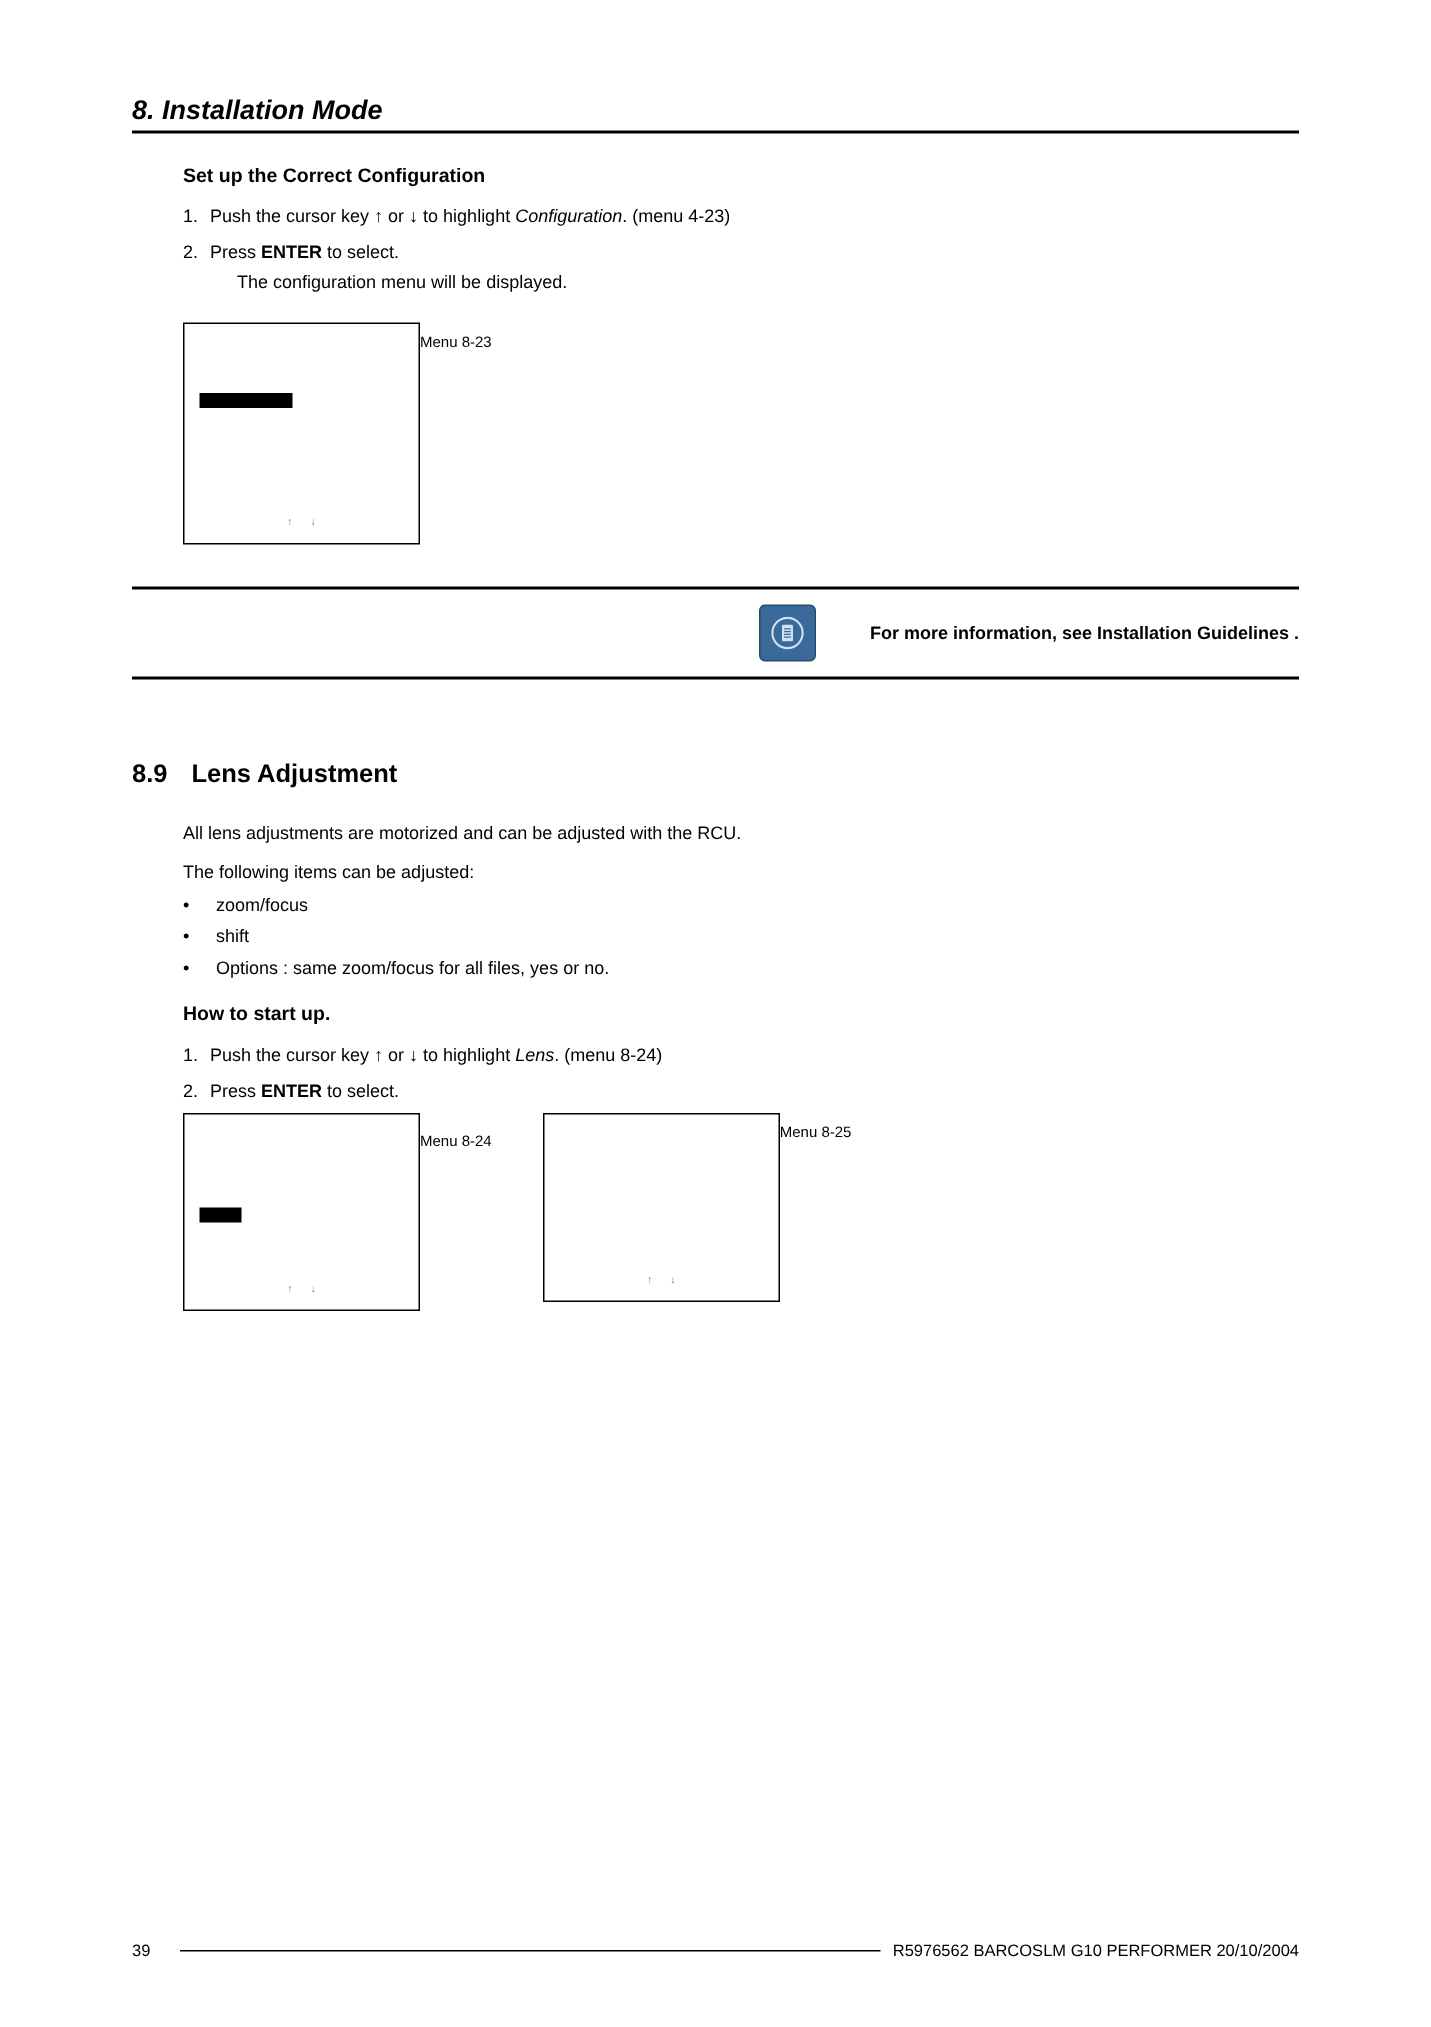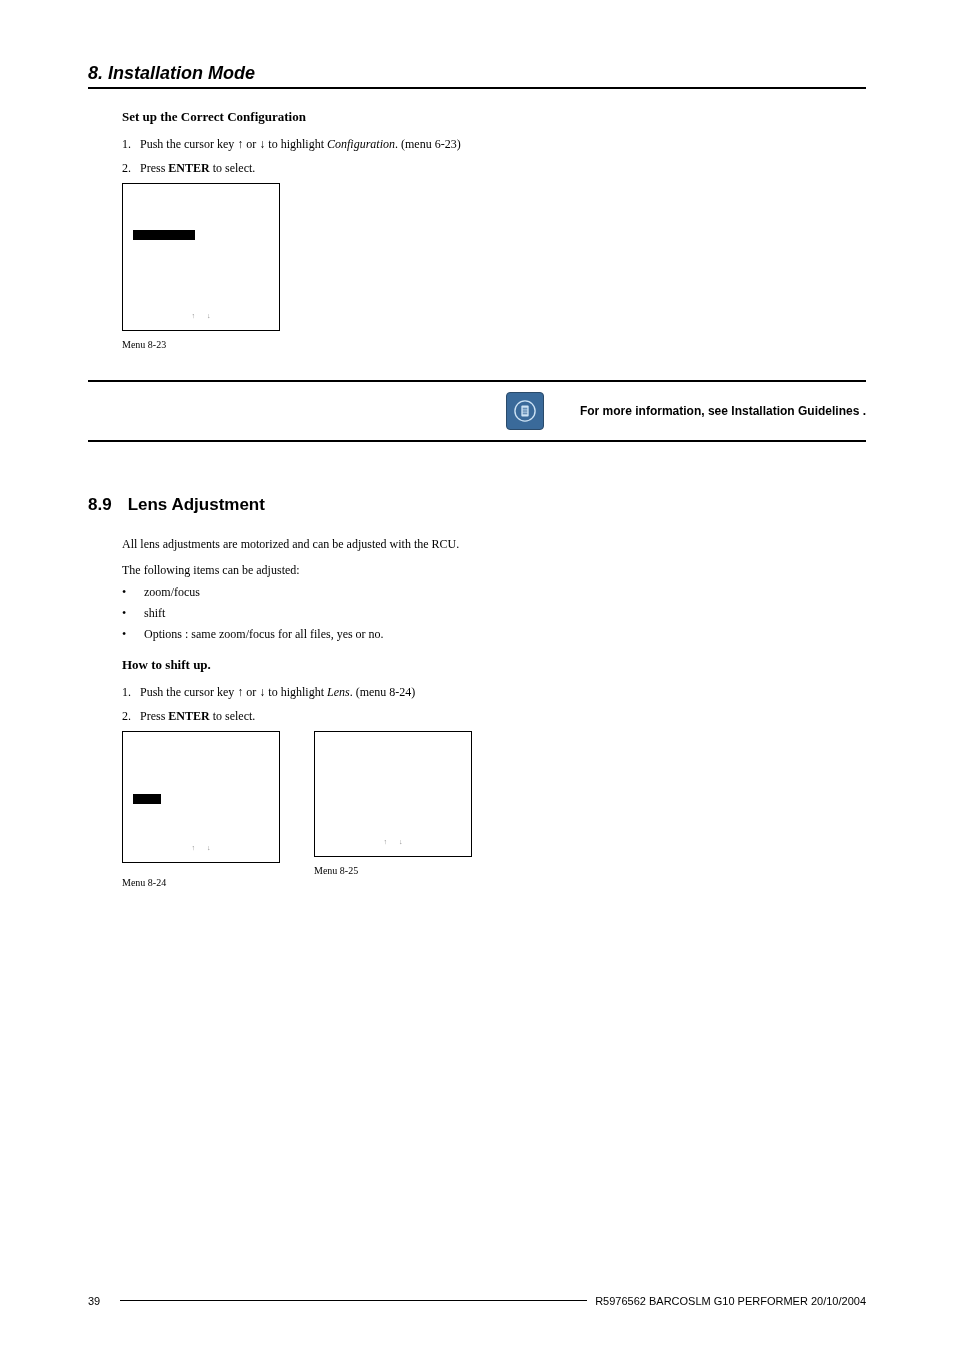--- a/index.html
+++ b/index.html
@@ -18,21 +18,21 @@
     font-style: italic;
     font-size: 18px;
     margin-bottom: 0;
     font-weight: bold;
   }
   .hr-thick {
     border: none;
     border-top: 2.5px solid #000;
     margin: 0 0 18px 0;
   }
-  .section-indent { margin-left: 34px; font-family: Liberation Serif, serif; }
+  .section-indent { margin-left: 34px; }
   .sub-heading {
     font-weight: bold;
     font-size: 13px;
     margin-bottom: 8px;
   }
   ol.numbered {
     list-style: none;
     padding: 0;
     margin: 0 0 4px 0;
   }
@@ -130,21 +130,21 @@
     width: 22px;
     flex-shrink: 0;
   }
   .para { margin: 4px 0 8px 0; }
   .menu-row {
     display: flex;
     gap: 34px;
     align-items: flex-start;
     margin-top: 4px;
   }
-  .menu-col { display: flex; flex-direction: column; }
+  .menu-col { display: flex; flex-direction: row; }
   .page-footer {
     position: absolute;
     bottom: 42px;
     left: 88px;
     right: 88px;
     display: flex;
     align-items: center;
     font-size: 11px;
   }
   .page-footer .pn { margin-right: 12px; }
@@ -160,27 +160,28 @@
 
 <div class="chapter-heading">8. Installation Mode</div>
 <hr class="hr-thick">
 
 <div class="section-indent">
   <div class="sub-heading">Set up the Correct Configuration</div>
   <ol class="numbered">
     <li>
       <span class="num">1.</span>
       <span class="txt">
-        <span>Push the cursor key ↑ or ↓ to highlight </span><span class="italic">Configuration</span><span>. (menu 6-23)</span>
+        <span>Push the cursor key ↑ or ↓ to highlight </span><span class="italic">Configuration</span><span>. (menu 4-23)</span>
       </span>
     </li>
     <li>
       <span class="num">2.</span>
       <span class="txt">
         <span>Press </span><span class="bold">ENTER</span><span> to select.</span>
+        <div class="step-note">The configuration menu will be displayed.</div>
       </span>
     </li>
   </ol>
 
   <div class="menu-col">
     <div class="menu-box">
       <div style="height:36px"></div>
       <div class="black-bar" style="width:62px"></div>
       <div class="footer-row">
         <span>↑</span>
@@ -221,21 +222,21 @@
     <li>
         <span class="dot">•</span>
         <span>shift</span>
       </li>
     <li>
         <span class="dot">•</span>
         <span>Options : same zoom/focus for all files, yes or no.</span>
       </li>
   </ul>
 
-  <div class="sub-heading">How to shift up.</div>
+  <div class="sub-heading">How to start up.</div>
   <ol class="numbered">
     <li>
       <span class="num">1.</span>
       <span class="txt">
         <span>Push the cursor key ↑ or ↓ to highlight </span><span class="italic">Lens</span><span>. (menu 8-24)</span>
       </span>
     </li>
     <li>
       <span class="num">2.</span>
       <span class="txt">

